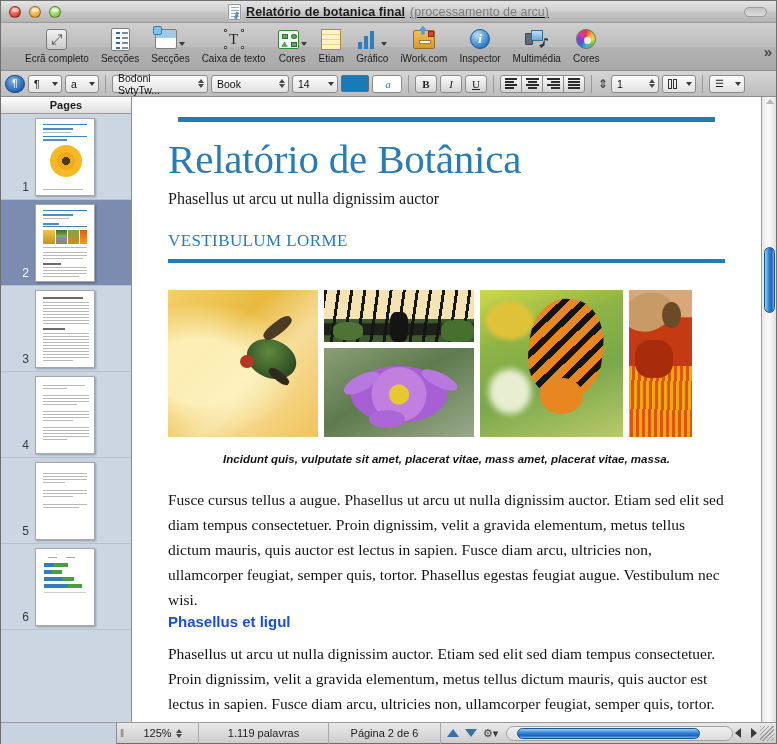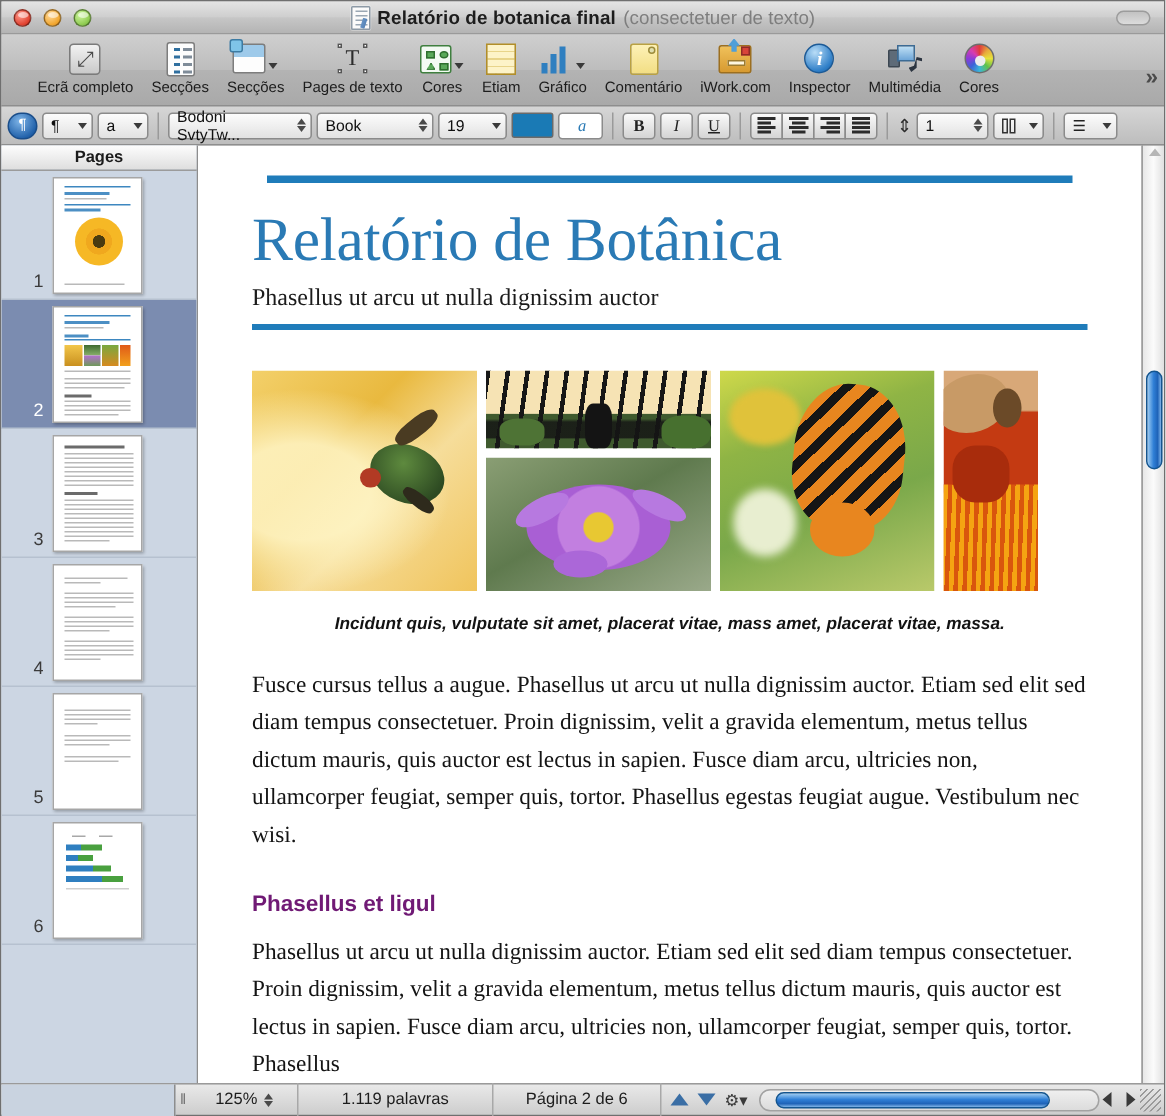--- a/index.html
+++ b/index.html
@@ -31,21 +31,21 @@
     content:""; position:absolute; left:2px; top:1px; width:7px; height:4px;
     border-radius: 50%; background: rgba(255,255,255,.55);
   }
   .light.close  { background: radial-gradient(circle at 35% 30%, #ff9a8e, #e0412f 70%, #b32617); }
   .light.min    { background: radial-gradient(circle at 35% 30%, #ffd99a, #f0a42c 70%, #c1761a); }
   .light.max    { background: radial-gradient(circle at 35% 30%, #c9f49a, #86c council 70%, #5c9a2a); background: radial-gradient(circle at 35% 30%, #c9f49a, #8bc council, #62a62e); }
   .light.max    { background: radial-gradient(circle at 35% 30%, #cdf59e, #92cd55 65%, #63a830); }
   .title-center {
     position: absolute; left: 0; right: 0; top: 0; bottom: 0;
     display: flex; align-items: center; justify-content: center;
-    gap: 5px; pointer-events: none;
+    gap: 5px; pointer-events: none; text-decoration: underline;
   }
   .doc-icon {
     width: 13px; height: 16px; background: #fbfbfb;
     border: 1px solid #8d9aa6; border-radius: 1px; position: relative;
     box-shadow: 0 0 0 .5px rgba(255,255,255,.4);
   }
   .doc-icon::before {
     content:""; position:absolute; left:2px; top:2px; width:8px; height:1px;
     background:#9aa7b4; box-shadow: 0 3px 0 #9aa7b4, 0 6px 0 #9aa7b4, 0 9px 0 #9aa7b4;
   }
@@ -202,21 +202,21 @@
   .img-grid{display:flex;gap:6px;margin-top:27px;height:147px;}
   .img-cell{position:relative;overflow:hidden;}
   .col1{width:150px;}
   .col2{width:150px;display:flex;flex-direction:column;gap:6px;}
   .col3{width:143px;}
   .col4{width:63px;}
   .caption{font-size:11.5px;font-style:italic;font-weight:bold;text-align:center;
      margin-top:16px;color:#131313;}
   .para{font-family:"Liberation Serif",serif;font-size:15.5px;line-height:1.62;
      color:#141414;margin-top:22px;text-align:left;}
-  h3.sub{font-size:15px;font-weight:bold;color:#701a75;margin-top:24px;}
+  h3.sub{font-size:15px;font-weight:bold;color:#1d4ed8;}
   .para.tight{margin-top:11px;}
 
   
   .ph{position:absolute;inset:0;}
   .blob{position:absolute;border-radius:50%;}
 
   
   .vscroll{width:15px;flex:0 0 15px;background:linear-gradient(to right,#e7e7e7,#fbfbfb,#e0e0e0);
      border-left:1px solid #9d9d9d;position:relative;}
   .vthumb{position:absolute;left:2px;width:11px;border-radius:6px;
@@ -259,21 +259,21 @@
 
   <div class="titlebar">
     <div class="traffic">
       <div class="light close"></div>
       <div class="light min"></div>
       <div class="light max"></div>
     </div>
     <div class="title-center">
       <span class="doc-icon"></span>
       <span class="win-title">Relatório de botanica final</span>
-      <span class="win-subtitle">(consectetuer de texto)</span>
+      <span class="win-subtitle">(processamento de arcu)</span>
     </div>
     <div class="pill"></div>
   </div>
 
   <div class="toolbar">
 
 
     <div class="tb-item">
       <span class="tb-glyph">
         <span class="ico ico-full">⤢</span>
@@ -307,21 +307,21 @@
       <span class="tb-label">Secções</span>
     </div>
 
     <div class="tb-item">
       <span class="tb-glyph">
         <span class="ico ico-textbox">T
           <i class="handle" style="left:-1px;top:-1px"></i><i class="handle" style="right:-1px;top:-1px"></i>
           <i class="handle" style="left:-1px;bottom:-1px"></i><i class="handle" style="right:-1px;bottom:-1px"></i>
         </span>
       </span>
-      <span class="tb-label">Pages de texto</span>
+      <span class="tb-label">Caixa de texto</span>
     </div>
 
     <div class="tb-item">
       <span class="tb-glyph">
         <span class="ico ico-shapes" style="position:relative">
           <i style="position:absolute;left:3px;top:3px;width:6px;height:5px;background:#5aa95a;border:1px solid #2f6f2f"></i>
           <i style="position:absolute;left:12px;top:3px;width:6px;height:5px;border-radius:50%;background:#5aa95a;border:1px solid #2f6f2f"></i>
           <i style="position:absolute;left:3px;top:11px;width:6px;height:5px;background:#5aa95a;border:1px solid #2f6f2f;clip-path:polygon(50% 0,100% 100%,0 100%)"></i>
           <i style="position:absolute;left:12px;top:11px;width:6px;height:5px;background:#5aa95a;border:1px solid #2f6f2f"></i>
         </span>
@@ -342,28 +342,20 @@
         <span class="ico ico-chart">
           <i style="left:0;height:7px"></i>
             <i style="left:6px;height:13px"></i>
           <i style="left:12px;height:18px"></i>
         </span>
         <span class="caret-dn"></span>
       </span>
       <span class="tb-label">Gráfico</span>
     </div>
 
-    <div class="tb-item">
-      <span class="tb-glyph">
-        <span class="ico ico-comment" style="position:relative">
-          <i style="position:absolute;right:1px;top:1px;width:5px;height:5px;border-radius:50%;background:#e0e0b0;border:1px solid #9c8b3a"></i>
-        </span>
-      </span>
-      <span class="tb-label">Comentário</span>
-    </div>
 
     <div class="tb-item">
       <span class="tb-glyph">
         <span class="ico ico-iwork">
           <i style="position:absolute;left:5px;top:-5px;width:8px;height:9px;background:#4f9fd8;clip-path:polygon(50% 0,100% 55%,72% 55%,72% 100%,28% 100%,28% 55%,0 55%)"></i>
           <i style="position:absolute;left:5px;bottom:4px;width:12px;height:4px;background:#fdf6e0;border:1px solid #9c7b30"></i>
           <i style="position:absolute;right:0px;top:0px;width:6px;height:6px;background:#d8443a;border:1px solid #8f2c25"></i>
         </span>
       </span>
       <span class="tb-label">iWork.com</span>
@@ -418,21 +410,21 @@
         </span>
     </div>
     <div class="combo" style="width:78px">
       <span>Book</span>
       <span class="stepper">
           <i class="up"></i>
           <i class="dn"></i>
         </span>
     </div>
     <div class="combo" style="width:46px">
-      <span>19</span>
+      <span>14</span>
       <span class="mini-caret"></span>
     </div>
     <div class="swatch" style="background:#1a7ab5"></div>
     <div class="combo" style="width:30px;justify-content:center;background:#fff">
       <span style="font-family:'Liberation Serif',serif;font-style:italic;color:#2a7ab5;font-size:11px">a</span>
     </div>
 
     <div class="fb-sep"></div>
 
     <div class="btn" style="width:22px;font-weight:bold;font-family:'Liberation Serif',serif">B</div>
@@ -628,20 +620,21 @@
 
       </div>
     </div>
 
     <div class="canvas-wrap">
       <div class="page">
         <div class="doc-inner">
           <div class="rule-top"></div>
           <h1 class="doc-title">Relatório de Botânica</h1>
           <div class="doc-sub">Phasellus ut arcu ut nulla dignissim auctor</div>
+          <div class="doc-section">VESTIBULUM LORME</div>
           <div class="rule-sec"></div>
 
           <div class="img-grid">
             <div class="img-cell col1">
               <span class="ph" style="background:linear-gradient(135deg,#f3d06a 0%,#e9b93f 35%,#f6dd9a 60%,#f0c45c 100%)"></span>
               <span class="ph" style="background:radial-gradient(ellipse at 22% 55%,rgba(255,246,200,.85) 0 28%,transparent 60%)"></span>
               <span class="blob" style="left:52%;top:34%;width:34%;height:26%;background:radial-gradient(circle at 40% 35%,#5e8a3e,#2d4a22 75%);transform:rotate(22deg)"></span>
               <span class="blob" style="left:48%;top:44%;width:9%;height:9%;background:#b23a24"></span>
               <span class="blob" style="left:62%;top:22%;width:22%;height:8%;background:#4a3b22;border-radius:40%;transform:rotate(-38deg)"></span>
               <span class="blob" style="left:66%;top:56%;width:16%;height:6%;background:#2e2a1c;border-radius:40%;transform:rotate(38deg)"></span>

